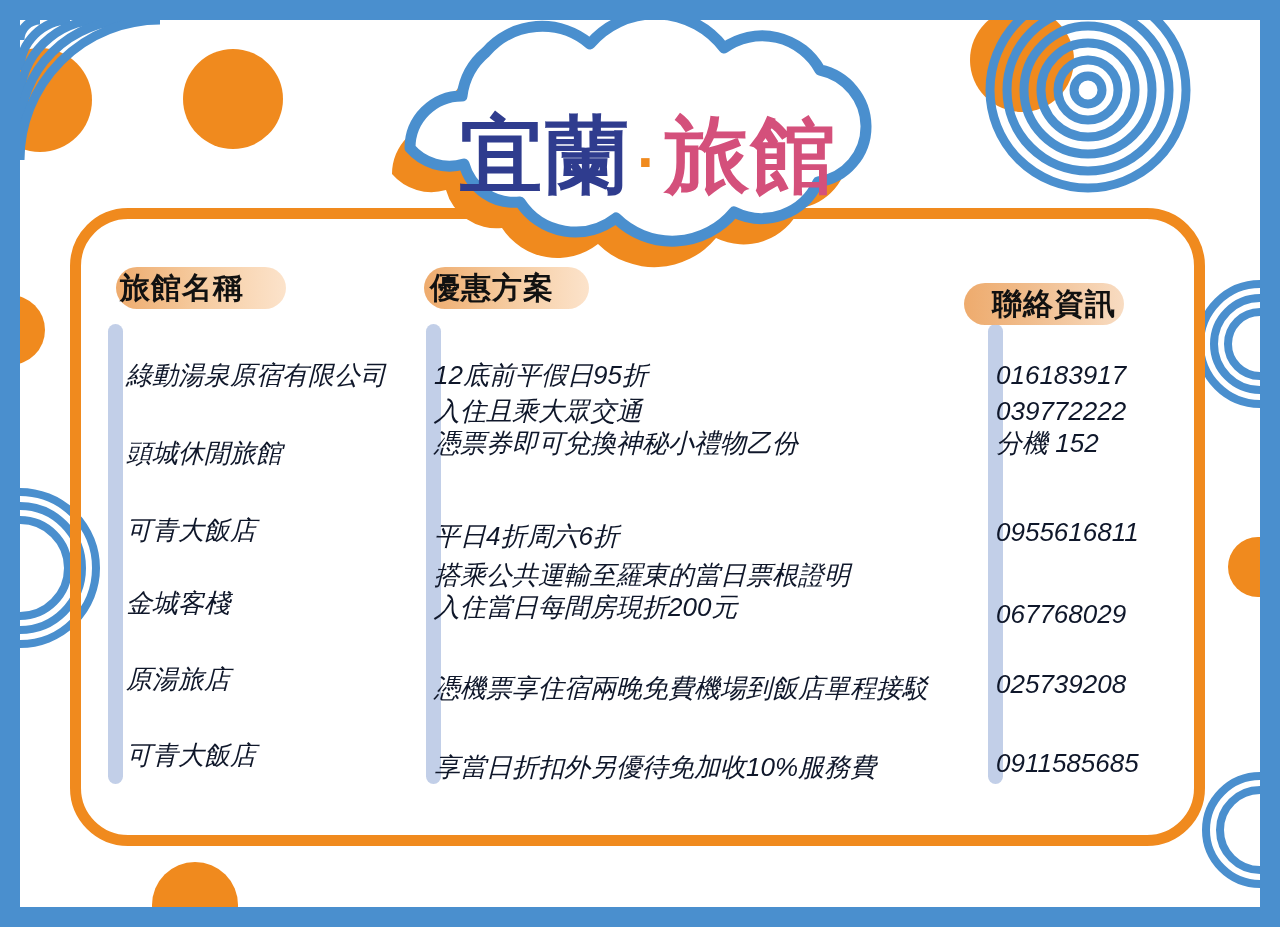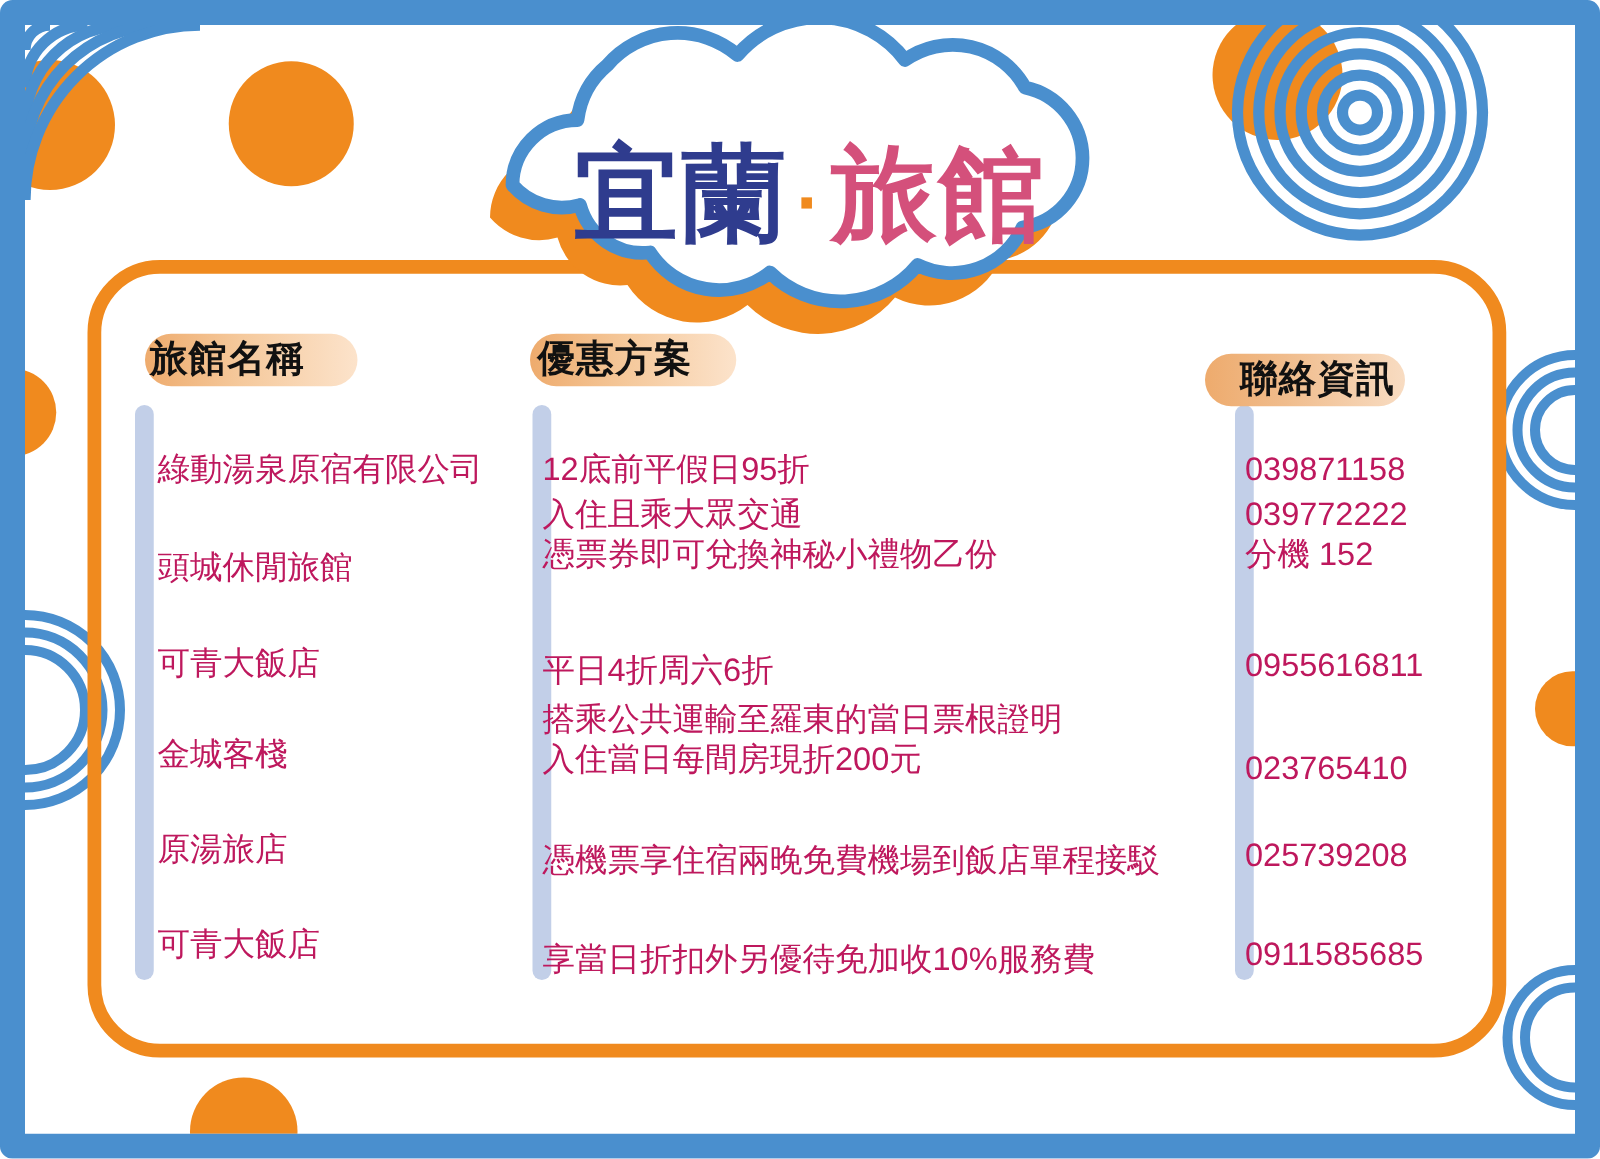--- a/index.html
+++ b/index.html
@@ -6,21 +6,20 @@
   body{
     font-family:"Liberation Sans","DejaVu Sans",sans-serif;
     -webkit-font-smoothing:antialiased;
   }
   #poster{
     position:relative;
     width:1280px;
     height:927px;
     background:#ffffff;
     overflow:hidden;
-    border-radius:10px;
   }
 
   
   .blue-frame{
     position:absolute;
     left:0; top:0; right:0; bottom:0;
     border:20px solid var(--blue,#4a8fce);
     box-sizing:border-box;
     pointer-events:none;
     z-index:6;
@@ -133,23 +132,24 @@
 
   .rows{position:absolute;left:0;top:62px;width:100%;}
   .trow{
     position:relative;
     display:block;
     height:auto;
   }
   .cell{
     position:absolute;
     font-size:26px;
-    color:#be185d;
+    color:#0f172a;
     line-height:1.22;
     white-space:pre-line;
+    font-style:italic;
   }
   .c-name{left:18px;width:300px;}
   .c-offer{left:326px;width:560px;}
   .c-tel{left:888px;width:190px;}
 </style>
 </head>
 <body>
 
 <div id="poster">
 
@@ -280,42 +280,42 @@
         <span class="pill"></span>
         <span class="htext">聯絡資訊</span>
       </div>
     </div>
 
     <div class="rows">
 
       <div class="trow">
         <div class="cell c-name" style="top:36px">綠動湯泉原宿有限公司</div>
         <div class="cell c-offer" style="top:36px">12底前平假日95折</div>
-        <div class="cell c-tel" style="top:36px">039871158</div>
+        <div class="cell c-tel" style="top:36px">016183917</div>
       </div>
 
       <div class="trow">
         <div class="cell c-name" style="top:114px">頭城休閒旅館</div>
         <div class="cell c-offer" style="top:72px">入住且乘大眾交通
 憑票券即可兌換神秘小禮物乙份</div>
         <div class="cell c-tel" style="top:72px">039772222
 分機 152</div>
       </div>
 
       <div class="trow">
         <div class="cell c-name" style="top:191px">可青大飯店</div>
         <div class="cell c-offer" style="top:197px">平日4折周六6折</div>
         <div class="cell c-tel" style="top:193px">0955616811</div>
       </div>
 
       <div class="trow">
         <div class="cell c-name" style="top:264px">金城客棧</div>
         <div class="cell c-offer" style="top:236px">搭乘公共運輸至羅東的當日票根證明
 入住當日每間房現折200元</div>
-        <div class="cell c-tel" style="top:275px">023765410</div>
+        <div class="cell c-tel" style="top:275px">067768029</div>
       </div>
 
       <div class="trow">
         <div class="cell c-name" style="top:340px">原湯旅店</div>
         <div class="cell c-offer" style="top:349px">憑機票享住宿兩晚免費機場到飯店單程接駁</div>
         <div class="cell c-tel" style="top:345px">025739208</div>
       </div>
 
       <div class="trow">
         <div class="cell c-name" style="top:416px">可青大飯店</div>

